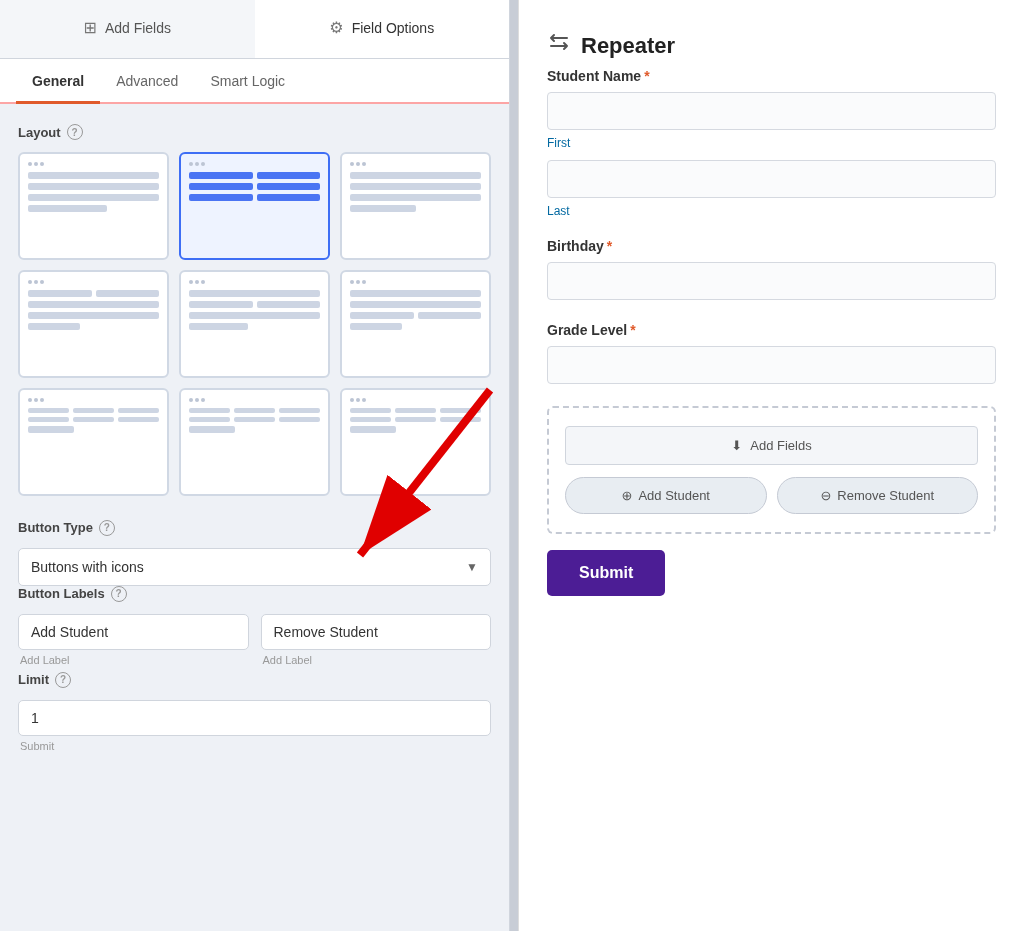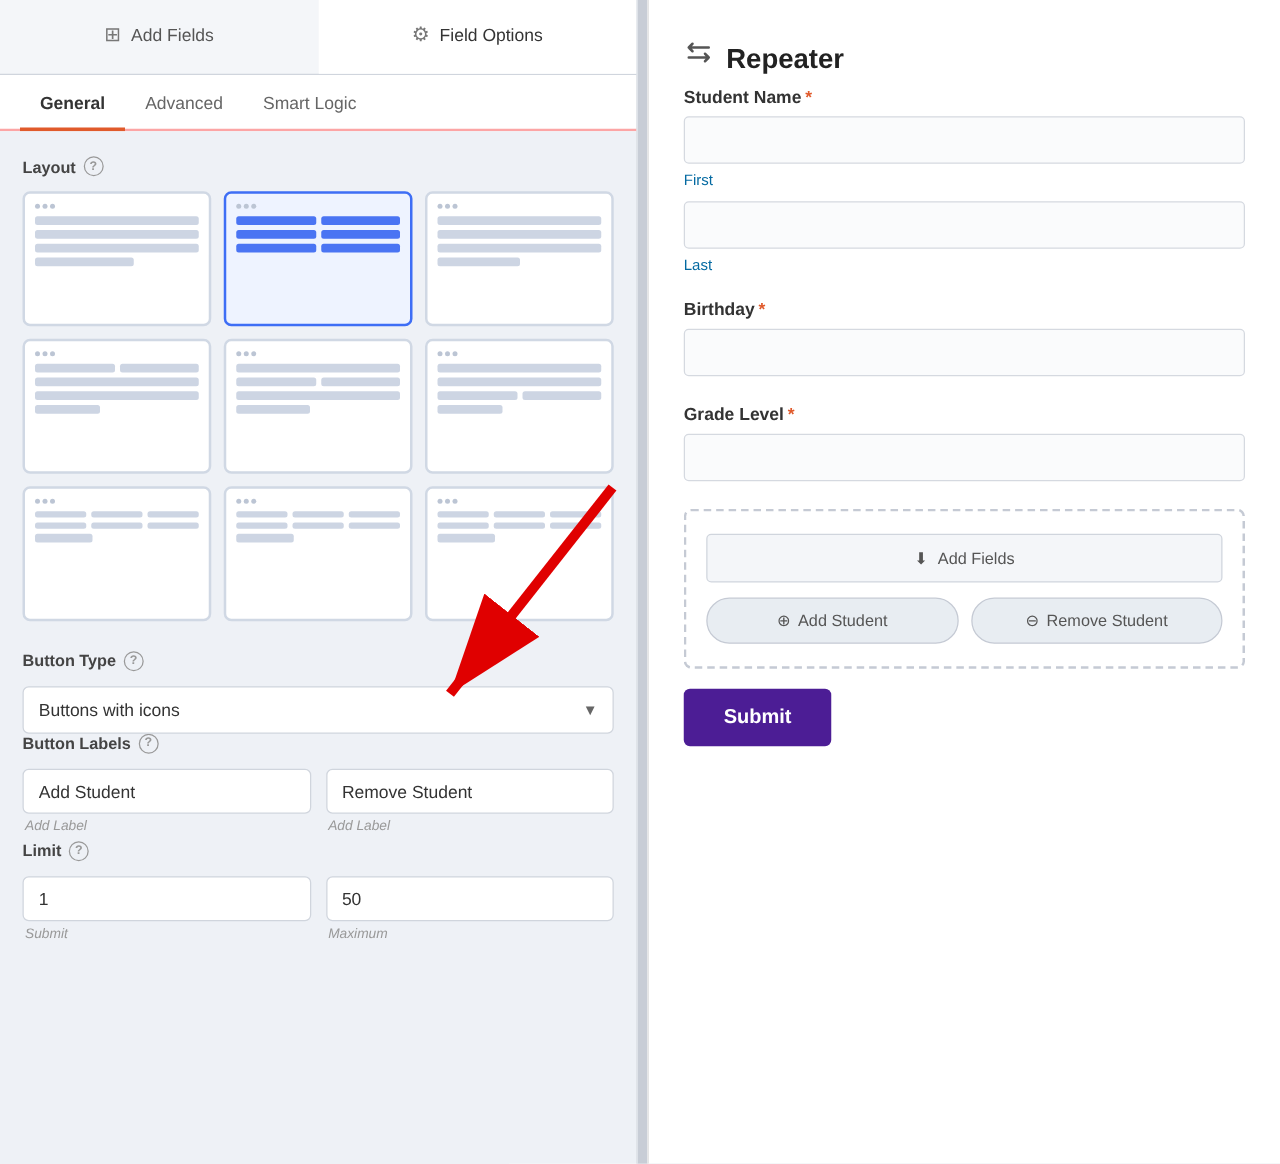--- a/index.html
+++ b/index.html
@@ -215,21 +215,20 @@
       font-size: 14px;
       color: #333;
       background: #fff;
       outline: none;
     }
 
     .input-hint {
       font-size: 11px;
       color: #999;
       padding-left: 2px;
-      font-style: italic;
     }
 
     
     .limit-row {
       display: flex;
       gap: 12px;
     }
 
     .limit-group {
       flex: 1;
@@ -605,24 +604,20 @@
 
     <div class="form-group">
       <div class="section-label">
         <span>Limit</span>
         <span class="help-icon">?</span>
       </div>
       <div class="limit-row">
         <div class="limit-group">
           <input type="number" value="1" style="">
           <span class="input-hint">Submit</span>
-        </div>
-        <div class="limit-group">
-          <input type="number" value="50" style="">
-          <span class="input-hint">Maximum</span>
         </div>
       </div>
     </div>
 
   </div>
 
   <svg class="red-arrow-container" viewBox="0 0 510 640" xmlns="http://www.w3.org/2000/svg">
     <defs>
       <marker id="arrowhead" markerWidth="10" markerHeight="7" refX="10" refY="3.5" orient="auto">
         <polygon points="0 0, 10 3.5, 0 7" fill="#e00000"></polygon>

